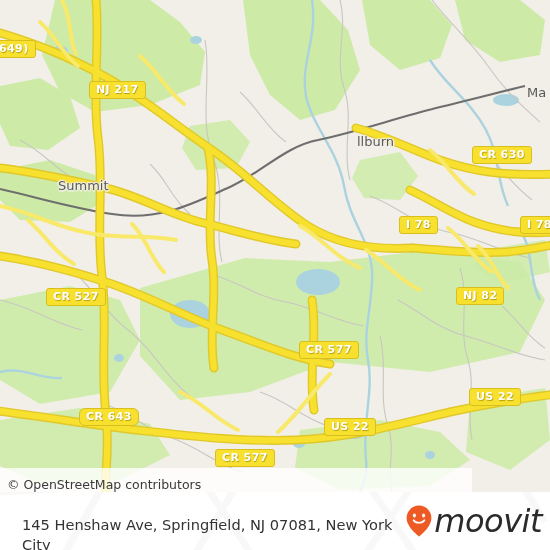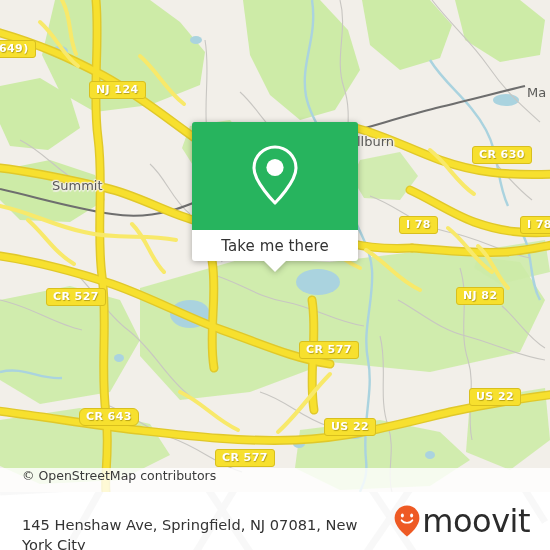--- a/index.html
+++ b/index.html
@@ -45,24 +45,24 @@
     padding: 1px 6px 2px 6px;
     line-height: 13px;
     white-space: nowrap;
     text-shadow: 0.7px 0.7px 0.8px rgba(130,110,0,.55);
   }
 
   
   #attribution {
     position: absolute;
     left: 0; bottom: 0;
-    width: 550px; height: 24px;
+    width: 472px; height: 24px;
     background: rgba(255,255,255,0.80);
-    display: flex; align-items: flex-start;
-    padding-left: 22px;
+    display: flex; align-items: flex-end;
+    padding-left: 7px;
     font-family: "DejaVu Sans", sans-serif;
     font-size: 12.5px;
     color: #3a3a3a;
   }
 
   
   #popup {
     position: absolute;
     left: 192px; top: 122px;
     width: 166px;
@@ -115,22 +115,23 @@
     padding: 0 8px 0 22px;
     font-family: "DejaVu Sans", sans-serif;
     font-size: 14.6px;
     line-height: 20px;
     color: #333333;
     margin-top: 28px;
   }
   #brand {
     position: relative;
     display: flex; align-items: center;
-    padding-right: 20px;
+    padding-right: 8px;
     flex: 0 0 auto;
+    font-style: italic;
   }
   #brand-mark { width: 26px; height: 32px; margin-right: 2px; }
   #brand-name {
     font-family: "DejaVu Sans", sans-serif;
     font-size: 32px;
     font-weight: normal;
     letter-spacing: -0.5px;
     color: #2b2b2b;
     line-height: 32px;
   }
@@ -239,49 +240,37 @@
         <path d="M430,150 C448,164 456,182 474,194"></path>
         <path d="M278,432 C298,414 312,392 330,374"></path>
         <path d="M140,56 C158,72 166,90 184,104"></path>
         <path d="M40,22 C56,36 62,54 78,66"></path>
         <path d="M478,246 C492,258 496,276 508,288"></path>
         <path d="M180,392 C202,402 216,420 238,430"></path>
         <path d="M62,0 C72,18 68,36 76,54"></path>
       </g>
     </svg>
 
-    <div class="place-label" style="left:36px; top:178px;padding-left:16px;">Summit</div>
+    <div class="place-label" style="left:42px; top:178px;padding-left:16px;">Summit</div>
     <div class="place-label" style="left:357px; top:134px;">llburn</div>
     <div class="place-label" style="left:527px; top:85px;">Ma</div>
 
     <div class="shield" style="left:-8px; top:40px;">649)</div>
-    <div class="shield" style="left:89px; top:81px;">NJ 124</div>
+    <div class="shield" style="left:89px; top:81px;">NJ 217</div>
     <div class="shield" style="left:472px; top:146px;">CR 630</div>
     <div class="shield" style="left:399px; top:216px;">I 78</div>
     <div class="shield" style="left:520px; top:216px;">I 78</div>
     <div class="shield" style="left:420px; top:287px;margin-left:36px;">NJ 82</div>
     <div class="shield" style="left:46px; top:281px;margin-top:7px;">CR 527</div>
     <div class="shield" style="left:299px; top:341px;">CR 577</div>
     <div class="shield" style="left:79px; top:408px;border-radius:6px;">CR 643</div>
     <div class="shield" style="left:324px; top:418px;">US 22</div>
     <div class="shield" style="left:469px; top:388px;">US 22</div>
     <div class="shield" style="left:215px; top:449px;">CR 577</div>
 
-    <div id="popup">
-      <div id="popup-head">
-        <svg width="54" height="66" viewBox="0 0 54 66">
-          <path d="M27 4 C15.4 4 6 13.4 6 25 C6 39 27 60 27 60 C27 60 48 39 48 25 C48 13.4 38.6 4 27 4 Z" fill="none" stroke="#ffffff" stroke-width="3.1" stroke-linejoin="round"></path>
-          <circle cx="27" cy="24.5" r="8.6" fill="#ffffff"></circle>
-        </svg>
-      </div>
-      <div id="popup-body">
-        <span id="popup-label">Take me there</span>
-      </div>
-      <div id="popup-tail"></div>
-    </div>
 
     <div id="attribution">
       <span>© OpenStreetMap contributors</span>
     </div>
   </div>
 
   <div id="footer">
     <svg id="footer-watermark" viewBox="0 0 550 220">
       <g fill="none" stroke="#888888" stroke-width="7">
         <path d="M60,220 L150,60 L250,210"></path>

